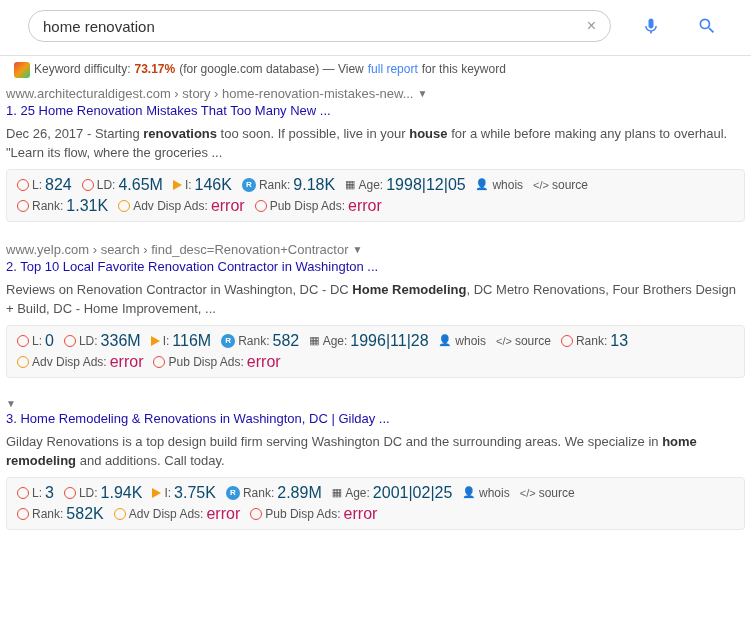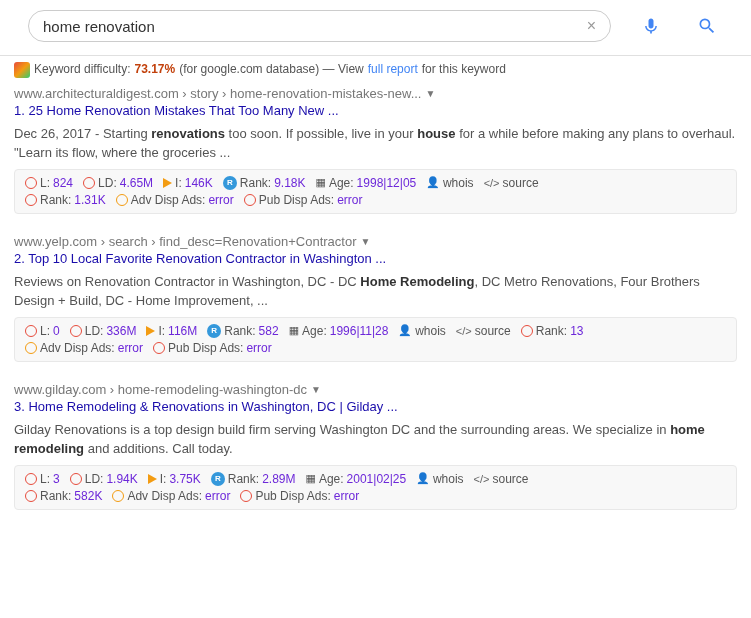--- a/index.html
+++ b/index.html
@@ -68,21 +68,21 @@
       background: linear-gradient(135deg, #e74c3c, #f39c12, #2ecc71);
       border-radius: 3px;
       display: inline-block;
     }
     .kd-label { font-weight: 500; }
     .kd-percent { color: #c2410c; font-weight: bold; }
     .kd-link { color: #4285f4; text-decoration: none; }
 
     
     .results {
-      padding: 0 14px;
+      padding: 0 6px;
     }
 
     
     .result-item {
       margin-bottom: 10px;
       padding-bottom: 10px;
     }
 
     .result-url {
       font-size: 13px;
@@ -161,22 +161,22 @@
     }
     .metric-person {
       font-size: 11px;
       color: #666;
     }
     .metric-code {
       font-size: 11px;
       color: #666;
     }
     .metric-label { color: #555; font-size: 12px; }
-    .metric-value { color: #6d28d9; font-size: 12px; }
-    .error-text { color: #6d28d9; font-size: 12px; }
+    .metric-value { color: #0c4a6e; font-size: 16px; }
+    .error-text { color: #be185d; font-size: 16px; }
     .metric-rank-circle {
       width: 14px;
       height: 14px;
       border-radius: 50%;
       background: #3498db;
       display: flex;
       align-items: center;
       justify-content: center;
       flex-shrink: 0;
     }
@@ -348,21 +348,20 @@
           <span class="metric-circle circle-red"></span>
           <span class="metric-label">Pub Disp Ads:</span>
           <span class="error-text">error</span>
         </span>
       </div>
     </div>
   </div>
 
   <div class="result-item">
     <div class="result-url">
-      <span class="result-url-text">www.gilday.com › home-remodeling-washington-dc</span>
       <span class="dropdown-arrow">▼</span>
     </div>
     <div class="result-title">3. Home Remodeling &amp; Renovations in Washington, DC | Gilday ...</div>
     <div class="result-snippet">
       Gilday Renovations is a top design build firm serving Washington DC and the surrounding areas. We specialize in <b>home remodeling</b> and additions. Call today.
     </div>
     <div class="metrics-box">
       <div class="metrics-row">
         <span class="metric-item">
           <span class="metric-circle circle-red"></span>

